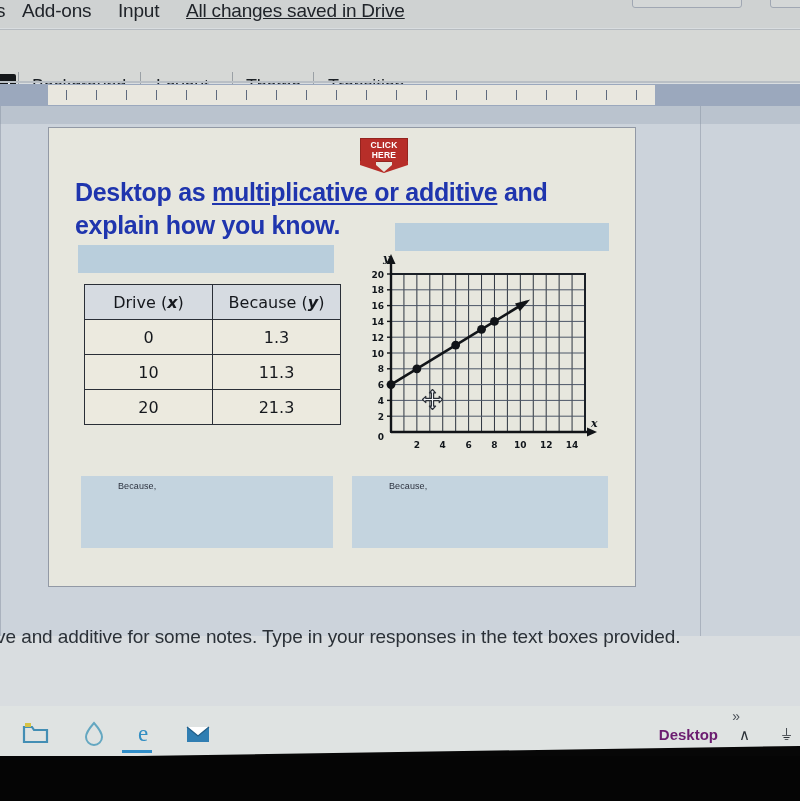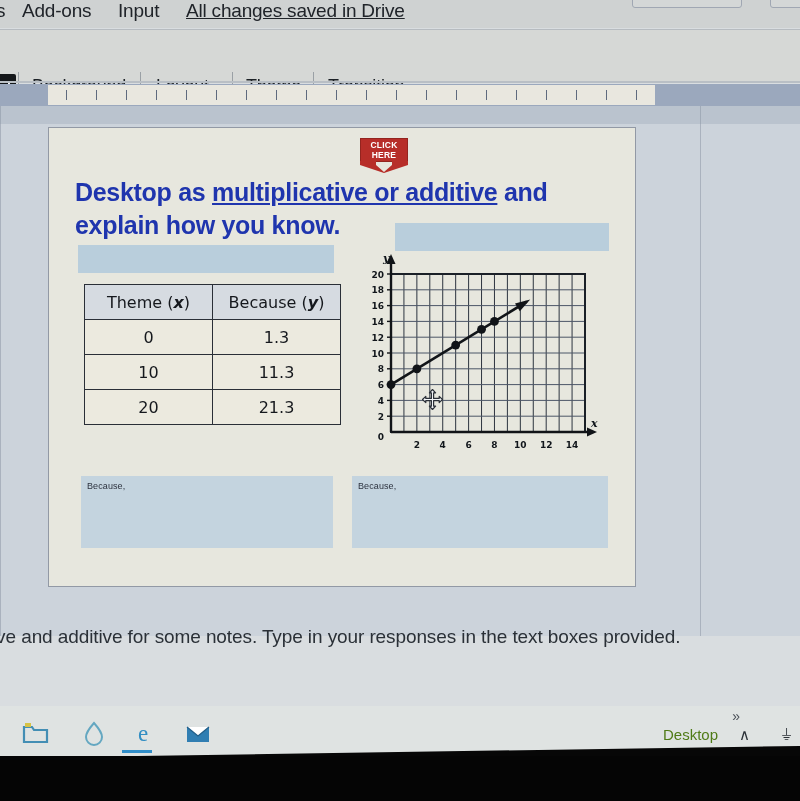--- a/index.html
+++ b/index.html
@@ -240,20 +240,21 @@
     background: #bed2e0;
     opacity: 0.88;
   }
   .bec-left  { left: 32px;  top: 348px; width: 252px; height: 72px; }
   .bec-right { left: 303px; top: 348px; width: 256px; height: 72px; }
   .bec-label {
     position: absolute;
     font-size: 9px;
     color: #2c3340;
     letter-spacing: 0.1px;
+    margin-left: 31px;
   }
   .bl-left  { left: 38px;  top: 353px; }
   .bl-right { left: 309px; top: 353px; }
 
   
   .data-table {
     position: absolute;
     left: 35px; top: 156px;
     border-collapse: collapse;
     background: #eceade;
@@ -320,21 +321,22 @@
   .tb-underline {
     position: absolute;
     left: 122px; top: 44px;
     width: 30px; height: 3px;
     background: #2a8fd0;
   }
   .tray-desktop {
     position: absolute;
     right: 82px; top: 20px;
     font-size: 15px;
-    color: #4d7c0f;
+    color: #701a75;
+    font-weight: bold;
   }
   .tray-chev {
     position: absolute;
     right: 50px; top: 20px;
     font-size: 15px;
     color: #2b3138;
   }
   .tray-more {
     position: absolute;
     right: 60px; top: 2px;
@@ -437,21 +439,21 @@
     <div class="slide-title">
       <span>Desktop as </span><u>multiplicative or additive</u><span> and explain how you know.</span>
     </div>
 
     <div class="ans-box ab-top-left"></div>
     <div class="ans-box ab-top-right"></div>
 
     <table class="data-table">
       <thead>
         <tr>
-          <th><span>Theme (</span><i>x</i><span>)</span></th>
+          <th><span>Drive (</span><i>x</i><span>)</span></th>
           <th><span>Because (</span><i>y</i><span>)</span></th>
         </tr>
       </thead>
       <tbody id="table-body">
             <tr>
               <td>0</td>
               <td>1.3</td>
             </tr>
             <tr>
               <td>10</td>

